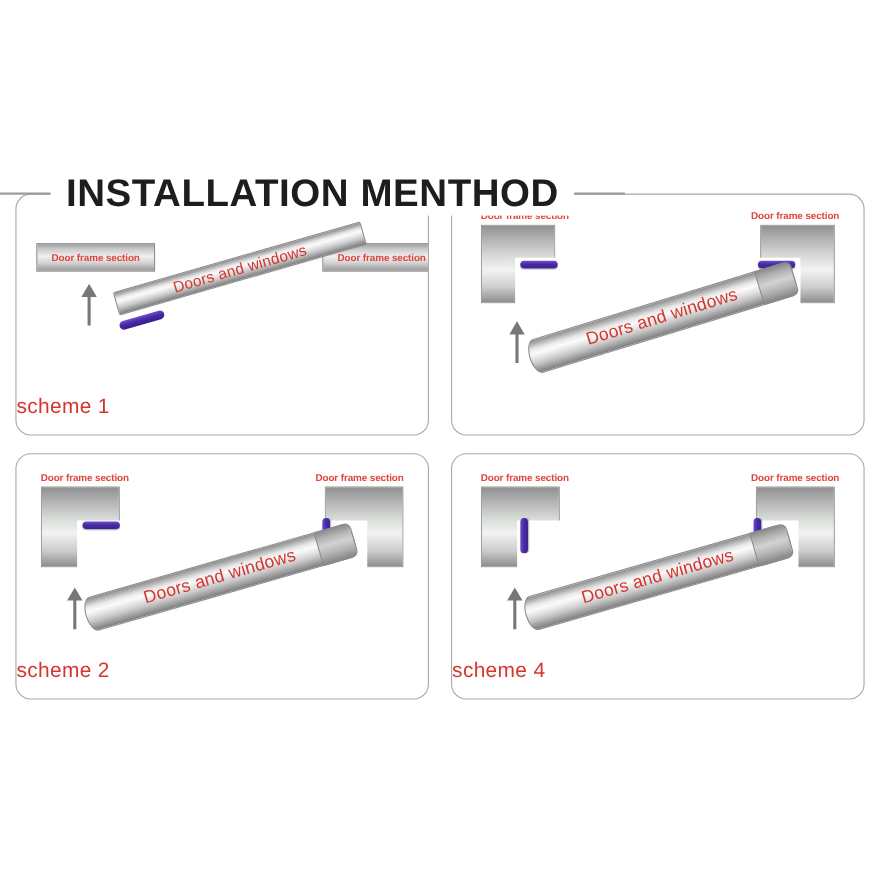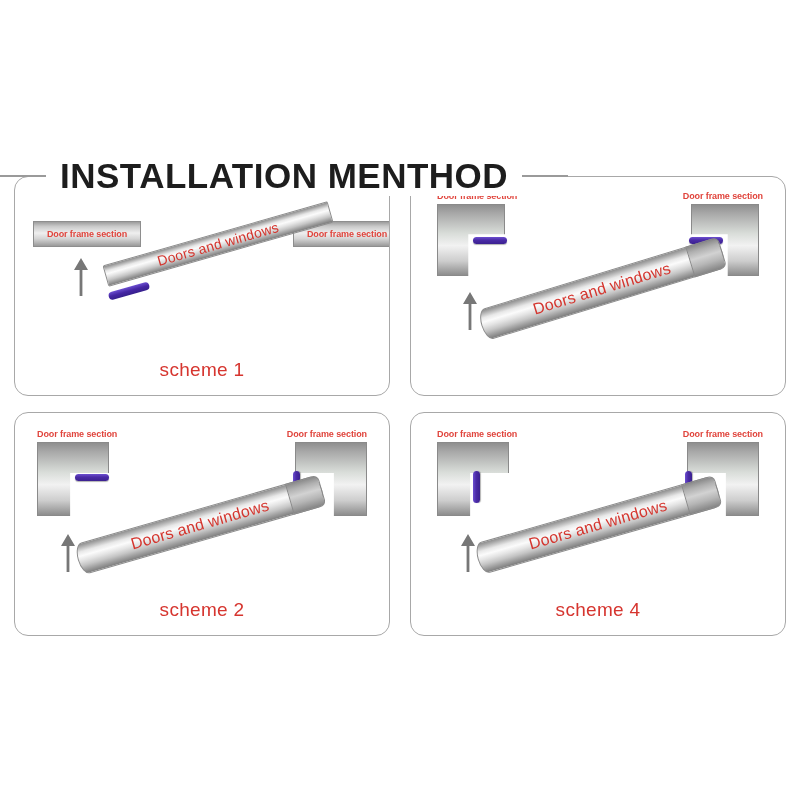--- a/index.html
+++ b/index.html
@@ -71,21 +71,20 @@
   .panel.p1 { left: 0px;   top: 0px;   width: 376px; height: 220px; }
   .panel.p2 { left: 396px; top: 0px;   width: 376px; height: 220px; }
   .panel.p3 { left: 0px;   top: 236px; width: 376px; height: 224px; }
   .panel.p4 { left: 396px; top: 236px; width: 376px; height: 224px; }
 
   .scheme-label {
     position: absolute;
     left: 0;
     bottom: 14px;
     width: 100%;
-    text-align: center;
     font-size: 19px;
     color: #d6352f;
     font-family: "Liberation Sans", sans-serif;
     letter-spacing: 0.3px;
   }
 
   
   .diagram {
     position: absolute;
     left: 0; top: 0;

